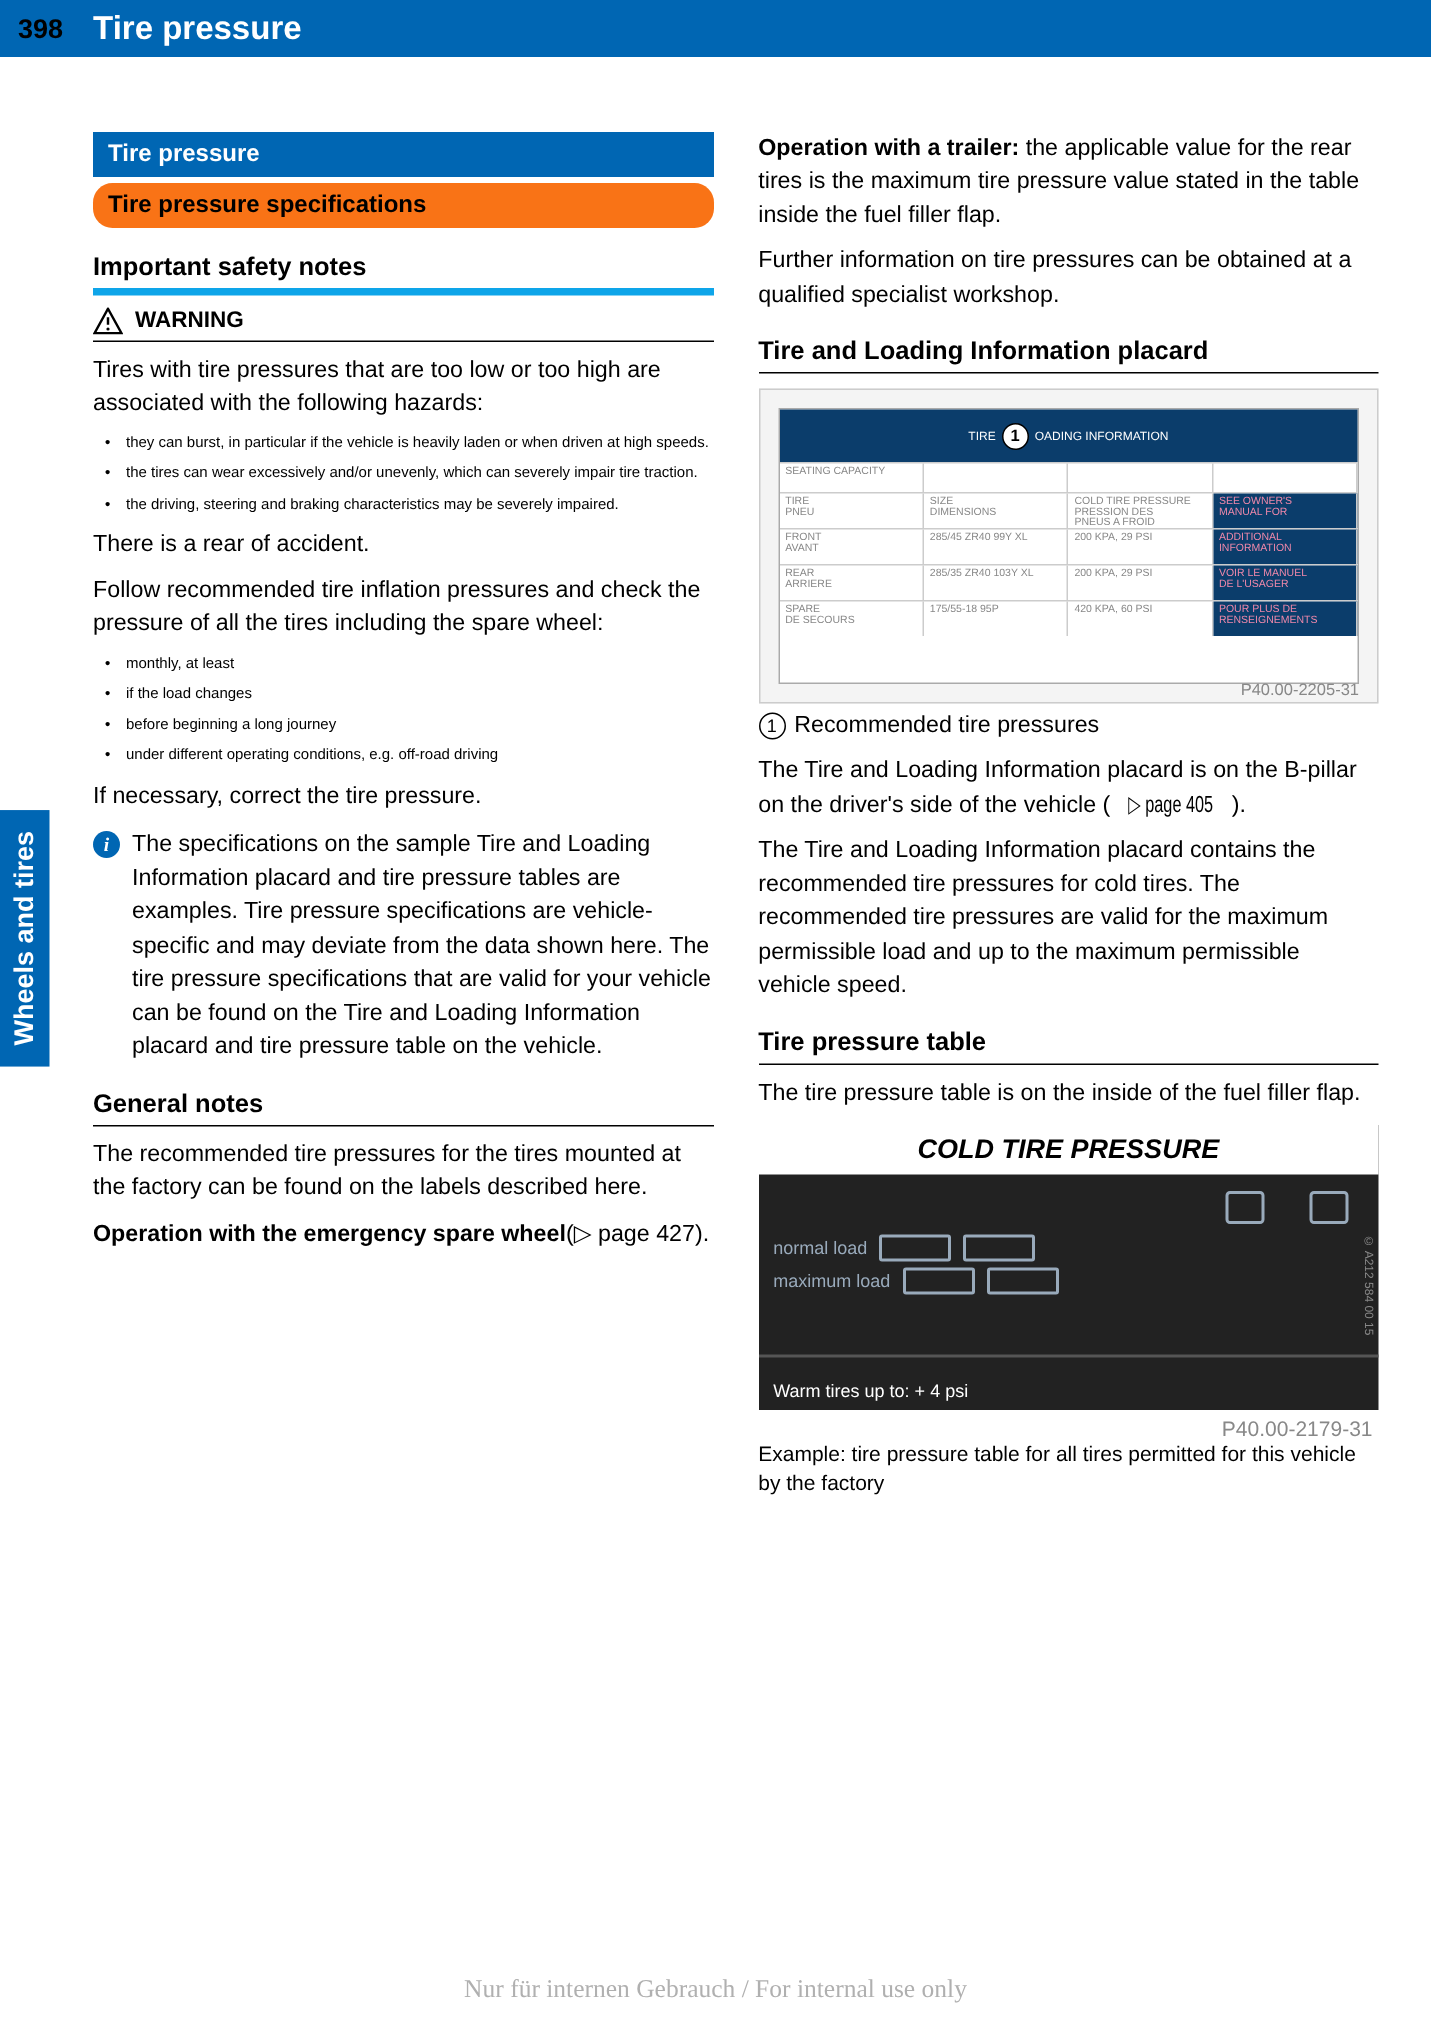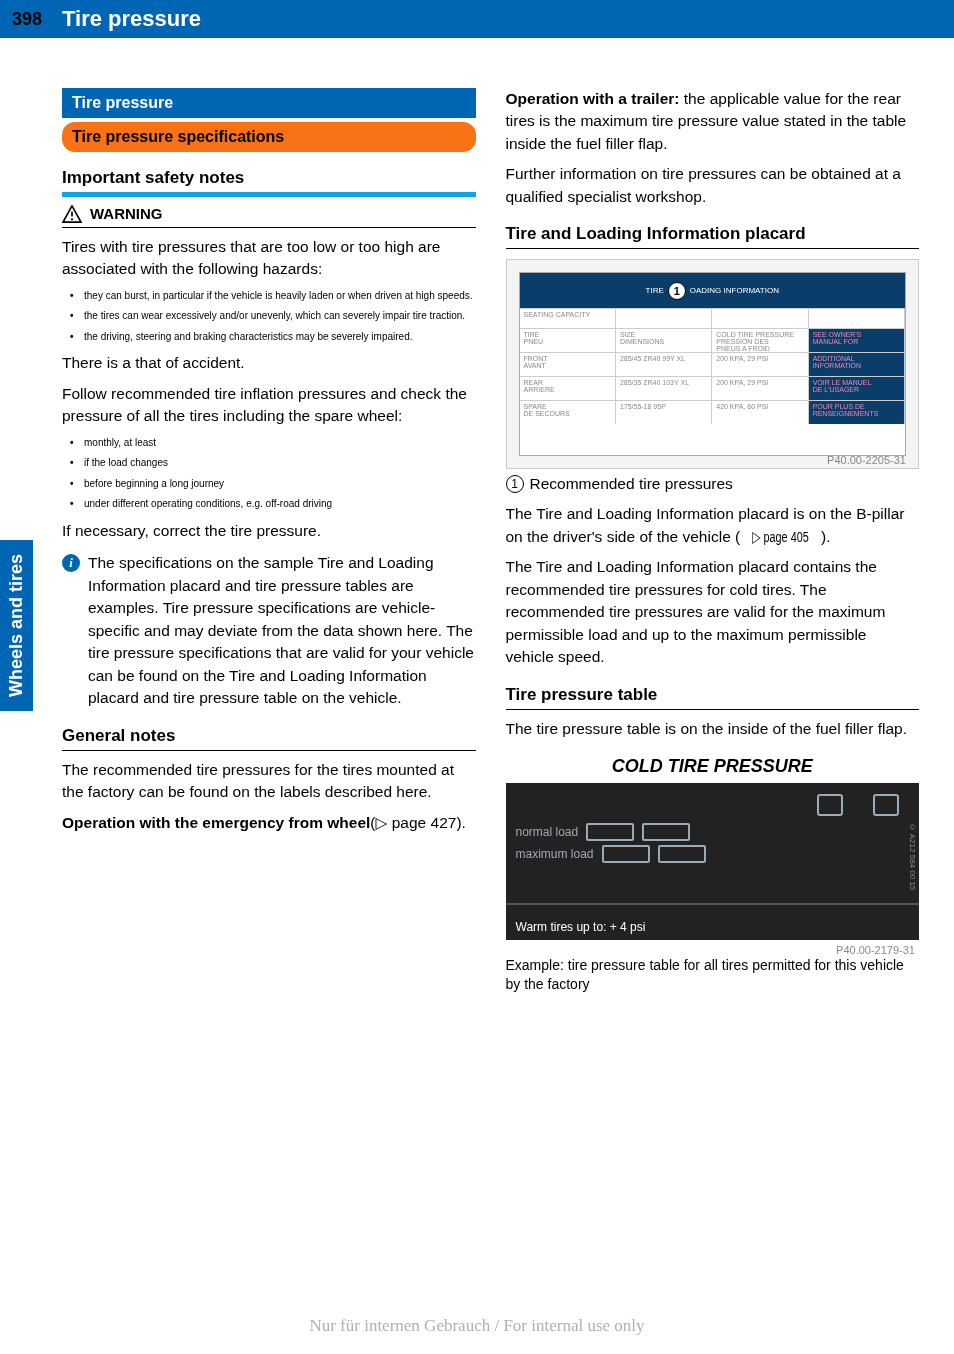--- a/index.html
+++ b/index.html
@@ -54,21 +54,21 @@
     
     .cold-img { width: 100%; height: 190px; background: #222; color: #fff; position: relative; margin: 10px 0 4px 0; }
     .cold-title { text-align: center; font-weight: bold; font-size: 18px; padding: 6px 0; background: #fff; color: #000; font-style: italic; }
     .cold-body { position: relative; height: 120px; }
     .cold-icons { position:absolute; top:4px; left:0; right:20px; height:36px; display:flex; justify-content:flex-end; gap:30px; align-items:center; }
     .cold-icon { width:26px; height:22px; border:2px solid #9ab; border-radius:3px; }
     .cold-row { display:flex; align-items:center; gap:8px; padding:2px 22px 2px 10px; font-size:12px; color:#9ab; }
     .cold-box { width:48px; height:18px; border:2px solid #9ab; border-radius:2px; }
     .cold-warm { font-size:12px; color:#fff; padding:15px 10px; border-top:2px solid #555; }
     .cold-side { position:absolute; right:2px; top:40px; writing-mode:vertical-rl; font-size:8px; color:#888; }
-    .cold-code { text-align:right; font-size:11px; color:#888; padding-right:4px; margin-top:4px; }
+    .cold-code { text-align:right; font-size:14px; color:#888; padding-right:4px; margin-top:4px; }
     .img-caption { font-size: 14px; line-height: 1.35; color: #000; }
     
     .footer-text { position: absolute; bottom: 18px; left: 0; right: 0; text-align: center; color: #b0b0b0; font-size: 17px; font-family: "Comic Sans MS", cursive; }
   </style>
 </head>
 <body>
 
 <div class="page-header">
   <div class="page-number">398</div>
   <div class="page-title">Tire pressure</div>
@@ -91,39 +91,39 @@
             <circle cx="12" cy="17.5" r="1.3" fill="#000"></circle>
           </svg>
         <span class="warning-label">WARNING</span>
       </div>
       <p>Tires with tire pressures that are too low or too high are associated with the following hazards:</p>
       <ul>
         <li>they can burst, in particular if the vehicle is heavily laden or when driven at high speeds.</li>
         <li>the tires can wear excessively and/or unevenly, which can severely impair tire traction.</li>
         <li>the driving, steering and braking characteristics may be severely impaired.</li>
       </ul>
-      <p>There is a that of accident.</p>
+      <p>There is a rear of accident.</p>
       <p>Follow recommended tire inflation pressures and check the pressure of all the tires including the spare wheel:</p>
       <ul>
         <li>monthly, at least</li>
         <li>if the load changes</li>
         <li>before beginning a long journey</li>
         <li>under different operating conditions, e.g. off-road driving</li>
       </ul>
       <p>If necessary, correct the tire pressure.</p>
     </div>
 
     <div class="info-block">
       <div class="info-icon">i</div>
       <div class="info-text">The specifications on the sample Tire and Loading Information placard and tire pressure tables are examples. Tire pressure specifications are vehicle-specific and may deviate from the data shown here. The tire pressure specifications that are valid for your vehicle can be found on the Tire and Loading Information placard and tire pressure table on the vehicle.</div>
     </div>
 
     <div class="h3">General notes</div>
     <p>The recommended tire pressures for the tires mounted at the factory can be found on the labels described here.</p>
-    <p><span class="inline-bold">Operation with the emergency from wheel</span><span class="page-ref">(▷ page 427).</span></p>
+    <p><span class="inline-bold">Operation with the emergency spare wheel</span><span class="page-ref">(▷ page 427).</span></p>
   </div>
 
   <div class="col">
     <p><span class="inline-bold">Operation with a trailer:</span><span> the applicable value for the rear tires is the maximum tire pressure value stated in the table inside the fuel filler flap.</span></p>
     <p>Further information on tire pressures can be obtained at a qualified specialist workshop.</p>
 
     <div class="h3">Tire and Loading Information placard</div>
     <div class="placard-img">
       <div class="placard-inner">
         <div class="placard-top">

